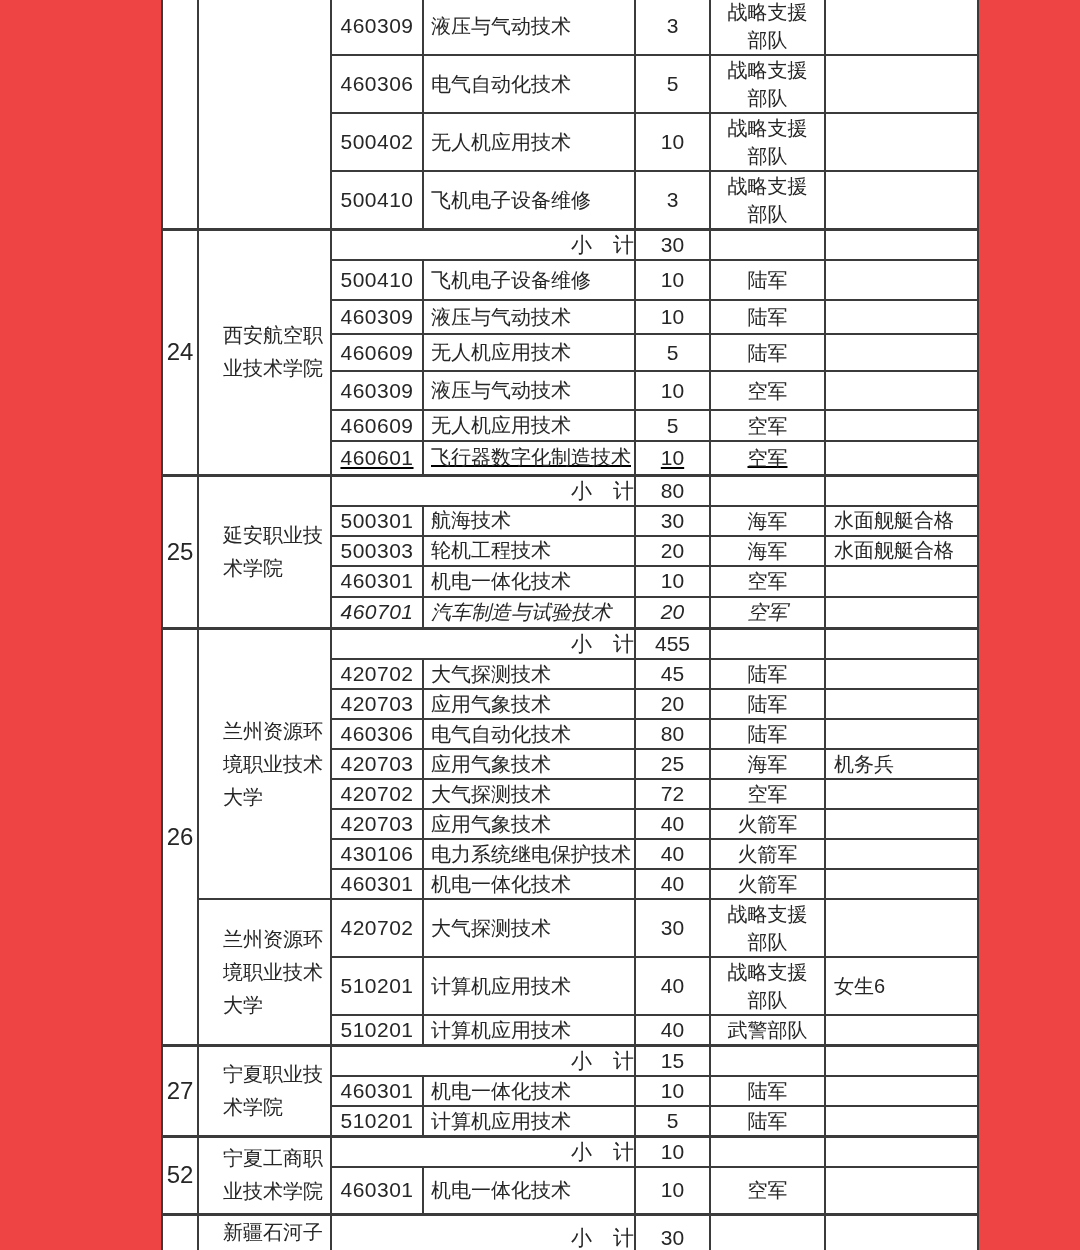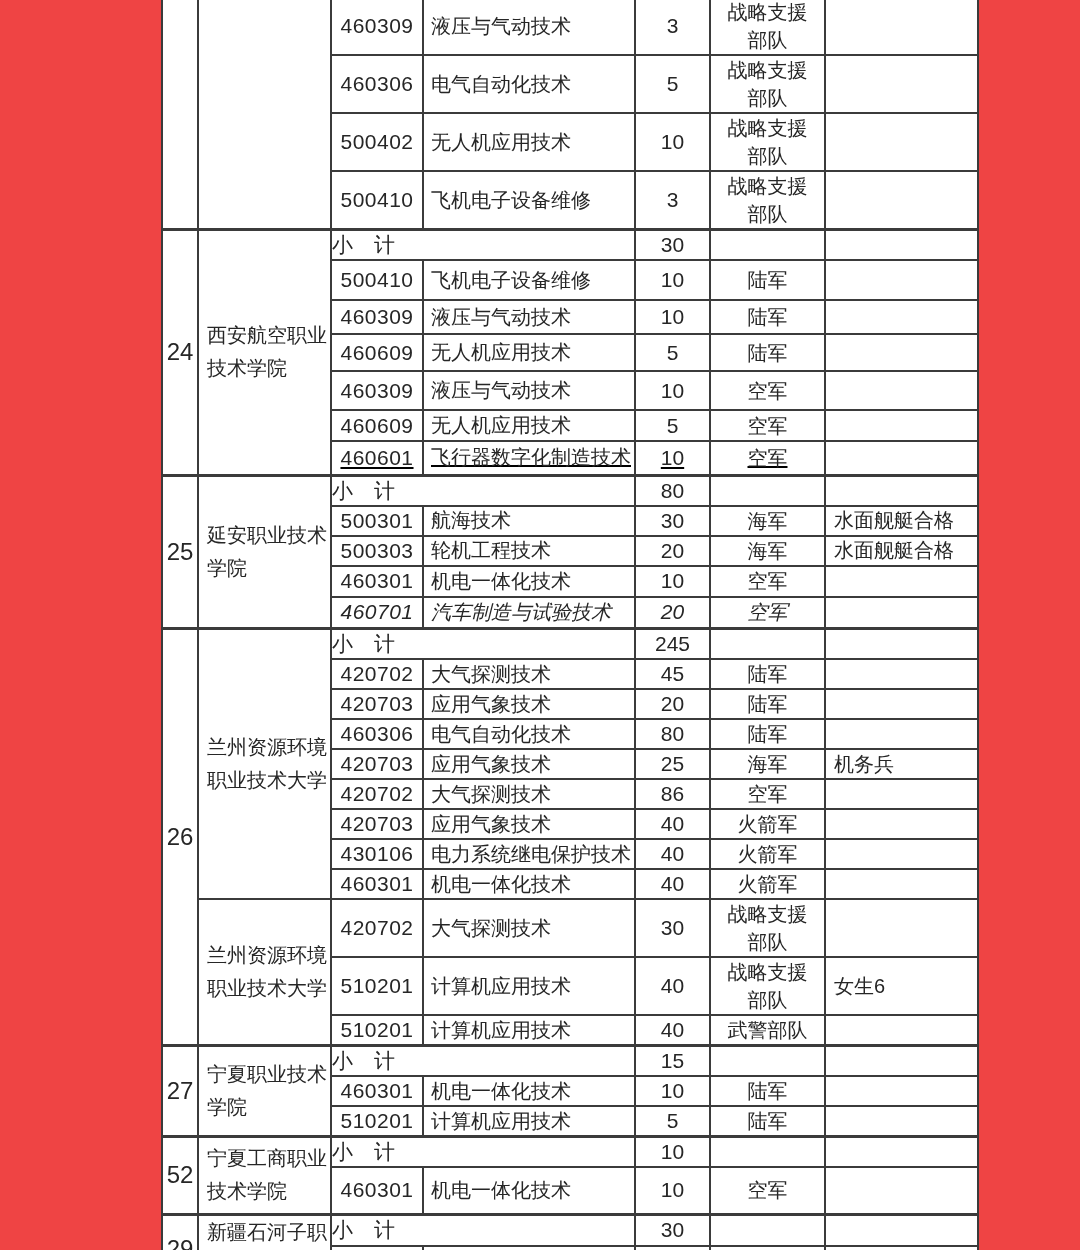--- a/index.html
+++ b/index.html
@@ -34,24 +34,24 @@
     border: 2px solid #3b3b3b;
     padding: 0;
     color: #262626;
     font-size: 20px;
     vertical-align: middle;
     overflow: hidden;
     font-family: "Liberation Sans", "DejaVu Sans", sans-serif;
   }
   td.bt { border-top-width: 3px; }
   .c-num    { text-align: center; font-size: 24px; }
-  .c-school { text-align: left; padding: 0 0 0 8px; line-height: 33px; }
+  .c-school { text-align: left; padding: 0 0 0 24px; line-height: 33px; }
   .c-code   { text-align: center; font-size: 21px; letter-spacing: 0.5px; }
   .c-major  { text-align: left; padding: 0 0 0 7px; }
-  .c-sublabel { text-align: left; font-size: 21px; }
+  .c-sublabel { text-align: right; font-size: 21px; }
   .c-qty    { text-align: center; font-size: 21px; }
   .c-branch { text-align: center; padding: 0 13px; line-height: 28px; }
   .c-remark { text-align: left; padding: 0 0 0 8px; }
 </style>
 </head>
 <body>
 
 <div class="page">
   <table class="plan">
     <colgroup>
@@ -177,21 +177,21 @@
           <td class="c-code">460701</td>
           <td class="c-major">汽车制造与试验技术</td>
           <td class="c-qty">20</td>
           <td class="c-branch">空军</td>
           <td class="c-remark"></td>
         </tr>
         <tr style="height: 28px;">
           <td class="c-num bt" rowspan="12">26</td>
           <td class="c-school bt" rowspan="9">兰州资源环境职业技术大学</td>
           <td class="c-sublabel bt" colspan="2">小　计</td>
-          <td class="c-qty bt">245</td>
+          <td class="c-qty bt">455</td>
           <td class="c-branch bt"></td>
           <td class="c-remark bt"></td>
         </tr>
         <tr style="height: 29px;">
           <td class="c-code">420702</td>
           <td class="c-major">大气探测技术</td>
           <td class="c-qty">45</td>
           <td class="c-branch">陆军</td>
           <td class="c-remark"></td>
         </tr>
@@ -212,21 +212,21 @@
         <tr style="height: 29px;">
           <td class="c-code">420703</td>
           <td class="c-major">应用气象技术</td>
           <td class="c-qty">25</td>
           <td class="c-branch">海军</td>
           <td class="c-remark">机务兵</td>
         </tr>
         <tr style="height: 29px;">
           <td class="c-code">420702</td>
           <td class="c-major">大气探测技术</td>
-          <td class="c-qty">86</td>
+          <td class="c-qty">72</td>
           <td class="c-branch">空军</td>
           <td class="c-remark"></td>
         </tr>
         <tr style="height: 30px;">
           <td class="c-code">420703</td>
           <td class="c-major">应用气象技术</td>
           <td class="c-qty">40</td>
           <td class="c-branch">火箭军</td>
           <td class="c-remark"></td>
         </tr>

